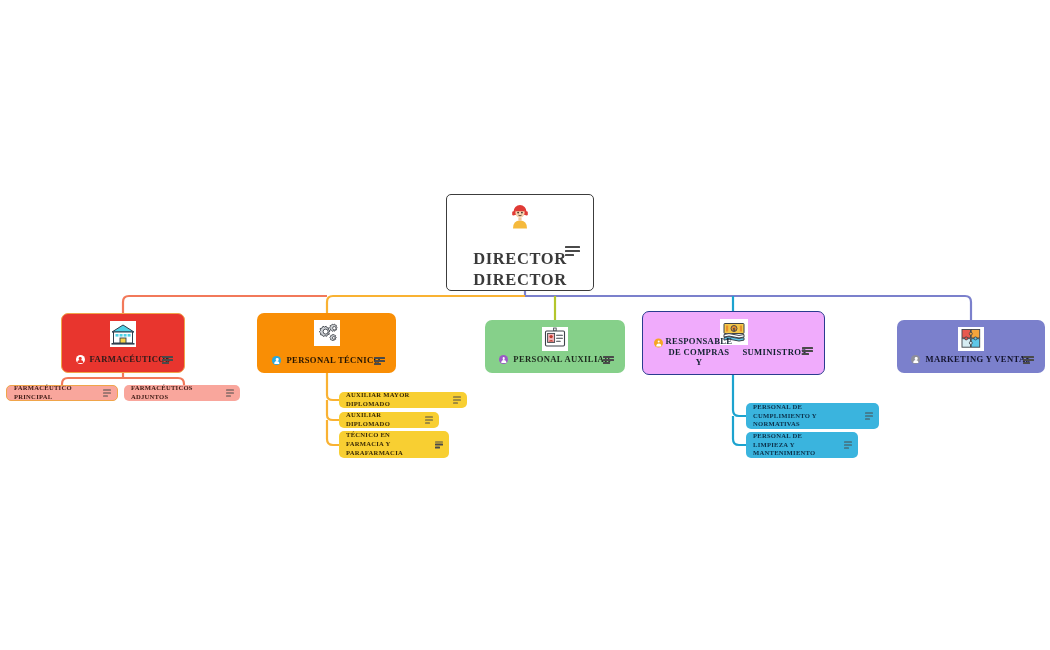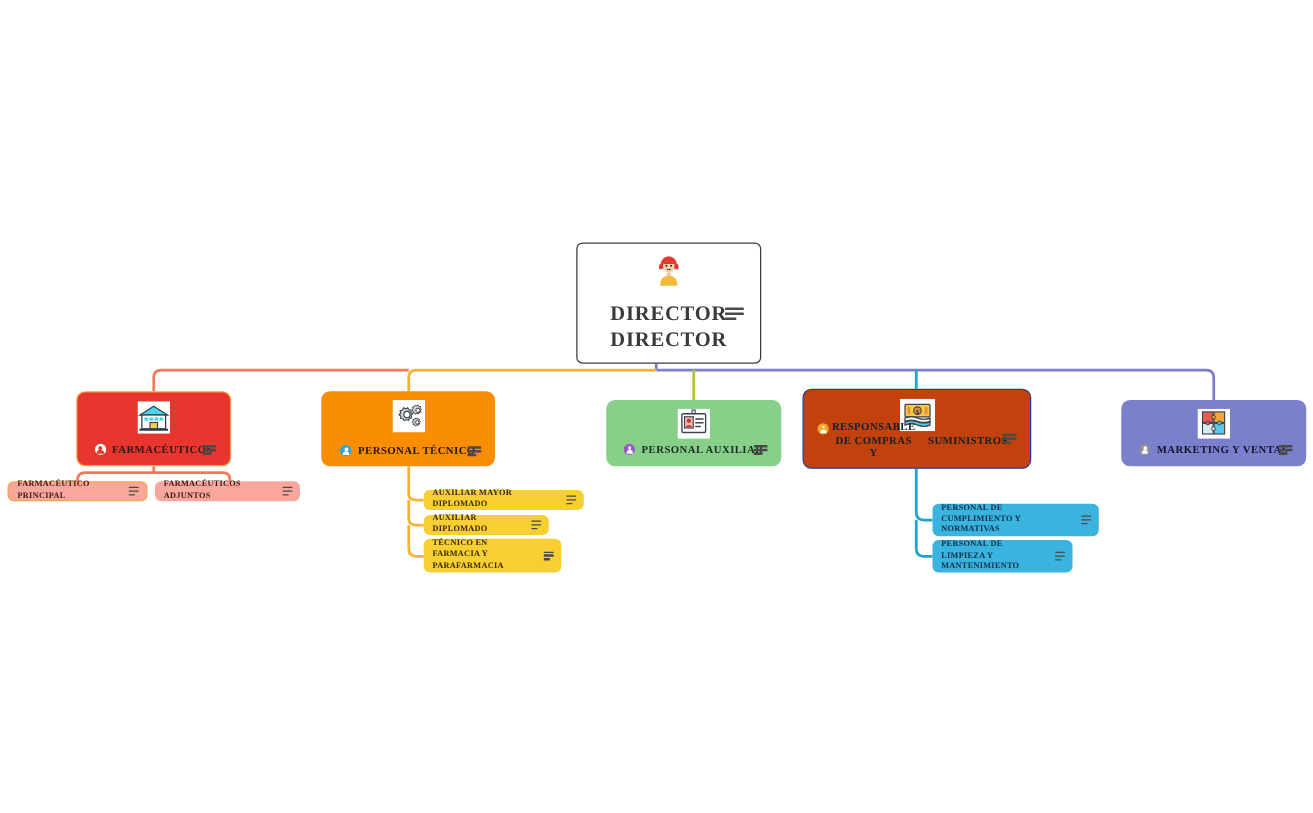--- a/index.html
+++ b/index.html
@@ -8,23 +8,23 @@
     font-family:"Liberation Serif", serif;
     overflow:hidden;position:relative;
   }
   #canvas{position:absolute;left:0;top:0;width:1050px;height:650px;}
   svg.links{position:absolute;left:0;top:0;width:1050px;height:650px;pointer-events:none;}
 
   .node{position:absolute;box-sizing:border-box;}
 
   
   .root{
-    left:461px;top:194px;width:148px;height:97px;
+    left:446px;top:194px;width:148px;height:97px;
     background:#ffffff;border:1.5px solid #3c3c3c;border-radius:5px;
-    display:flex;flex-direction:column;align-items:center;justify-content:flex-start;
+    display:flex;flex-direction:column;align-items:center;justify-content:space-between;
   }
   .root .ico{margin-top:8px;}
   .root .rtitle{
     font-size:16.5px;font-weight:bold;color:#3a3a3a;letter-spacing:.6px;
     text-align:center;line-height:1.28;margin-top:6px;width:108px;
   }
   .root .menu{position:absolute;right:13px;top:51px;}
 
   
   .l1{border-radius:7px;display:flex;flex-direction:column;align-items:center;}
@@ -32,21 +32,21 @@
   .l1 .label{
     display:flex;align-items:center;gap:5px;
     font-size:8.6px;font-weight:bold;letter-spacing:.35px;
     text-align:center;line-height:1.25;
   }
   .l1 .labwrap{position:absolute;left:0;right:0;display:flex;align-items:center;justify-content:center;}
 
   #n-farm{left:61px;top:313px;width:124px;height:60px;background:#e8352e;border:1.6px solid #f0a54a;}
   #n-tec {left:257px;top:313px;width:139px;height:60px;background:#f98e05;}
   #n-aux {left:485px;top:320px;width:140px;height:53px;background:#86d08a;}
-  #n-comp{left:642px;top:311px;width:183px;height:64px;background:#c2410c;border:1.5px solid #2a3c8f;}
+  #n-comp{left:642px;top:311px;width:183px;height:64px;background:#f0abfc;border:1.5px solid #2a3c8f;}
   #n-mkt {left:897px;top:320px;width:148px;height:53px;background:#7b80cc;}
 
   #n-farm .labwrap{bottom:7px;} #n-farm .label{color:#2b1a1a;}
   #n-tec  .labwrap{bottom:7px;} #n-tec  .label{color:#241403;}
   #n-aux  .labwrap{bottom:8px;} #n-aux  .label{color:#1d2a1d;}
   #n-comp .labwrap{bottom:6px;} #n-comp .label{color:#10212e;width:136px;}
   #n-mkt  .labwrap{bottom:8px;} #n-mkt  .label{color:#14142e;}
 
   #n-farm .menu{position:absolute;right:11px;bottom:8px;}
   #n-tec  .menu{position:absolute;right:11px;bottom:8px;}

